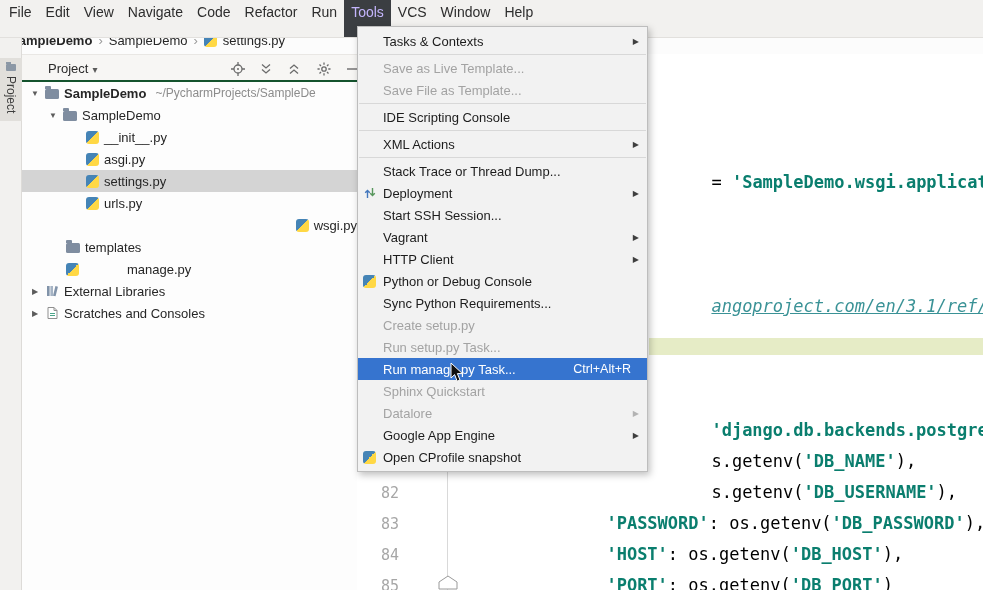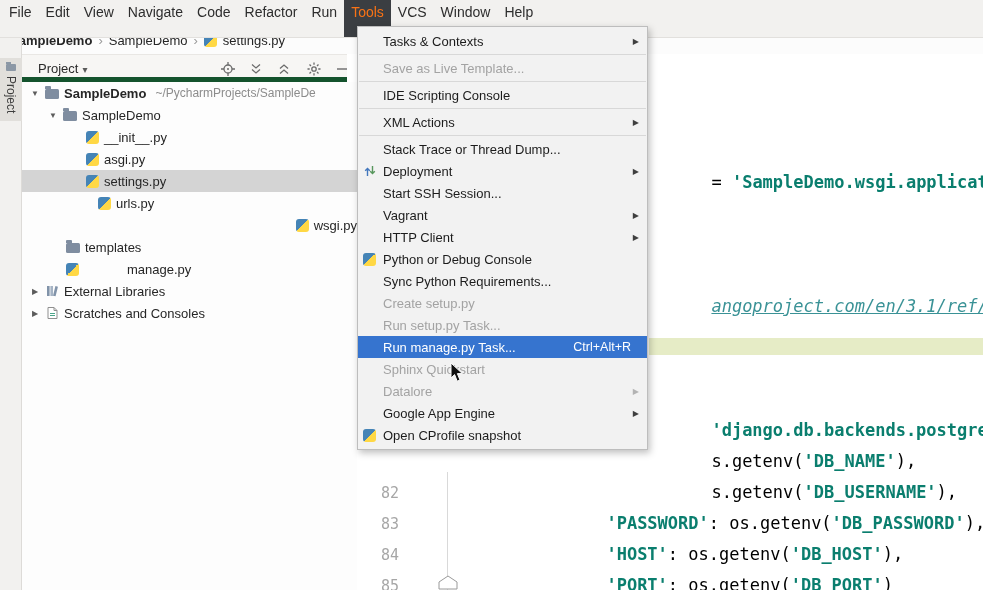--- a/index.html
+++ b/index.html
@@ -4,41 +4,41 @@
 <style>
   * { margin:0; padding:0; box-sizing:border-box; }
   html,body { background:#fff; }
   body { font-family:"Liberation Sans", sans-serif; }
   #app { position:relative; width:983px; height:590px; background:#ffffff; overflow:hidden; color:#1f1f1f; font-size:13px; }
 
   
   .menubar { position:absolute; top:0; left:0; right:0; height:38px; background:#f2f1ef;
              border-bottom:1px solid #e2e0dd; display:flex; align-items:stretch; padding-left:2px; z-index:30; }
   .mitem { padding:0 7px; line-height:25px; font-size:14px; color:#2d2d2d; white-space:nowrap; }
-  .mitem.active { background:var(--menubar-active-bg,#3b3e42); color:#f97316; }
+  .mitem.active { background:var(--menubar-active-bg,#3b3e42); color:#c4b5fd; }
 
   
   .breadcrumbs { position:absolute; top:26px; left:0; right:0; height:28px; background:#fcfcfc;
                  display:flex; align-items:center; padding-left:10px; gap:6px; z-index:2; }
   .crumb { font-size:13px; color:#262626; }
   .crumb.bold { font-weight:bold; }
   .crumb-sep { color:#9b9b9b; }
 
   
   .stripe { position:absolute; left:0; top:26px; width:22px; bottom:0; background:#f2f1ef;
             border-right:1px solid #dddbd8; z-index:6; }
   .stripe-tab { position:absolute; top:32px; left:0; width:22px; padding:6px 0 8px 0; background:#e1dfdb;
                 display:flex; flex-direction:column; align-items:center; gap:5px; }
   .stripe-label { writing-mode:vertical-rl; font-size:12px; color:#3c3c3c; }
   .mini-folder { width:10px; height:7px; background:#8b97a5; border-radius:1px; position:relative; }
   .mini-folder::before { content:""; position:absolute; top:-2px; left:0; width:5px; height:2px; background:#8b97a5; }
 
   
-  .panel-header { position:absolute; left:12px; top:54px; width:335px; height:28px; background:#f7f6f4;
-                  border-top:1px solid #e9e7e4; border-bottom:5px solid #14532d; z-index:4; }
+  .panel-header { position:absolute; left:22px; top:54px; width:335px; height:28px; background:#f7f6f4;
+                  border-top:1px solid #e9e7e4; border-bottom:2px solid #14532d; z-index:4; }
   .panel-title { position:absolute; left:26px; top:6px; font-size:13px; color:#2b2b2b; }
   .panel-title .carrot { color:#5a5a5a; font-size:10px; margin-left:4px; }
   .hic { position:absolute; top:6px; width:16px; height:16px; }
 
   
   .tree { position:absolute; left:22px; top:82px; width:335px; bottom:0; background:#fdfdfd; z-index:3; overflow:hidden; }
   .trow { height:22px; display:flex; align-items:center; gap:5px; white-space:nowrap; }
   .trow.selected { background:var(--tree-selection,#d4d4d4); }
   .tri { width:10px; flex:none; font-size:8px; color:#5c5c5c; text-align:center; }
   .tri.down::before { content:"▼"; }
@@ -166,21 +166,21 @@
       <span class="tlabel">__init__.py</span>
     </div>
     <div class="trow" style="padding-left:64px;text-align:center;">
       <span class="pyico"></span>
       <span class="tlabel">asgi.py</span>
     </div>
     <div class="trow selected" style="padding-left:64px;">
       <span class="pyico"></span>
       <span class="tlabel">settings.py</span>
     </div>
-    <div class="trow" style="padding-left:64px;margin-left:12px;">
+    <div class="trow" style="padding-left:64px;">
       <span class="pyico"></span>
       <span class="tlabel">urls.py</span>
     </div>
     <div class="trow" style="justify-content:flex-end;">
       <span class="pyico"></span>
       <span class="tlabel">wsgi.py</span>
     </div>
     <div class="trow" style="padding-left:44px;">
       <span class="fico"></span>
       <span class="tlabel">templates</span>
@@ -261,20 +261,24 @@
     <div class="menu-item">
       <span class="ic"></span>
         <span class="lbl">Tasks &amp; Contexts</span>
         <span class="sub"></span>
     </div>
     <div class="menu-sep"></div>
     <div class="menu-item disabled">
       <span class="ic"></span>
         <span class="lbl">Save as Live Template...</span>
     </div>
+    <div class="menu-item disabled">
+      <span class="ic"></span>
+        <span class="lbl">Save File as Template...</span>
+    </div>
     <div class="menu-sep"></div>
     <div class="menu-item">
       <span class="ic"></span>
         <span class="lbl">IDE Scripting Console</span>
     </div>
     <div class="menu-sep"></div>
     <div class="menu-item">
       <span class="ic"></span>
         <span class="lbl">XML Actions</span>
         <span class="sub"></span>

